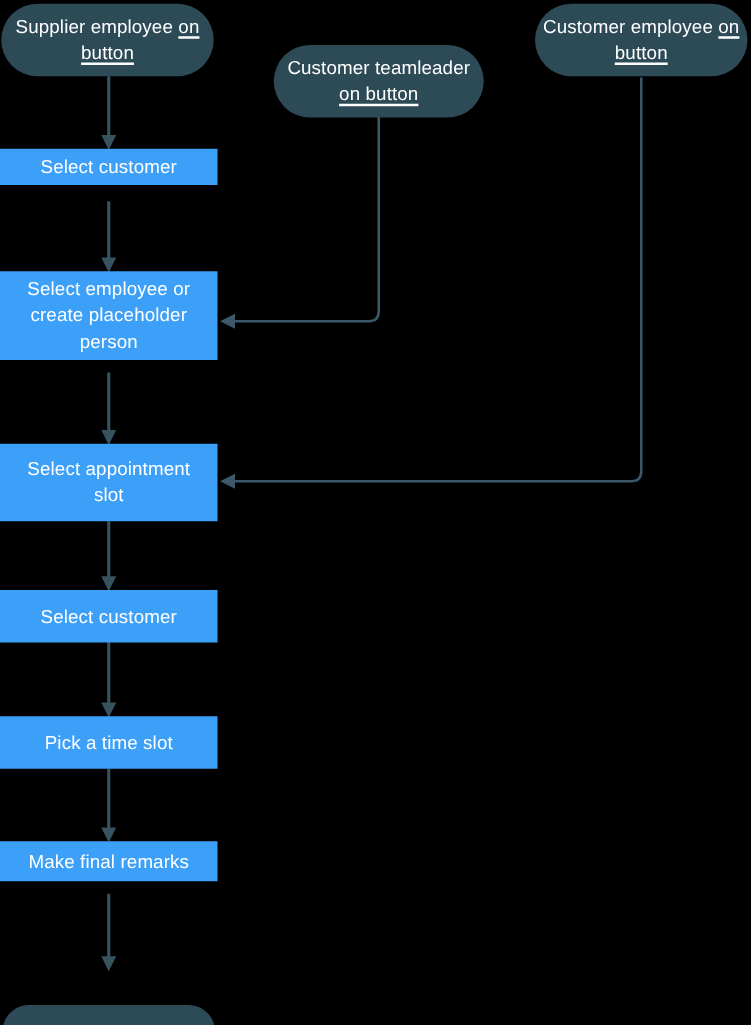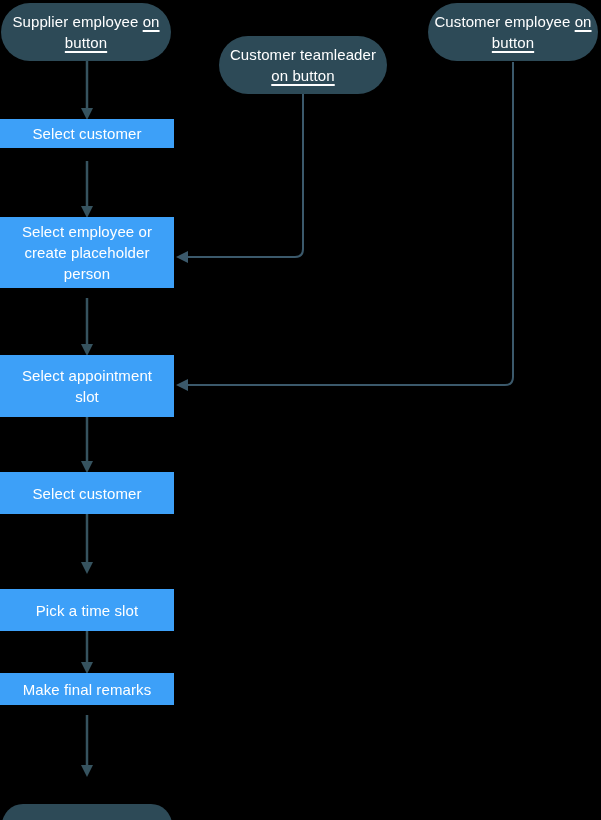--- a/index.html
+++ b/index.html
@@ -40,21 +40,21 @@
   .step {
     background: #3da0f8;
     left: 0;
     width: 174px;
     padding: 0 10px;
   }
   .step-1 { top: 119px; height: 29px; }
   .step-2 { top: 217px; height: 71px; }
   .step-3 { top: 355px; height: 62px; }
   .step-4 { top: 472px; height: 42px; }
-  .step-5 { top: 573px; height: 42px; margin-top: 16px; }
+  .step-5 { top: 573px; height: 42px; }
   .step-6 { top: 673px; height: 32px; }
   .end {
     background: #2d4a57;
     border-radius: 21px;
     left: 2px;
     top: 804px;
     width: 170px;
     height: 42px;
   }
   .link {

